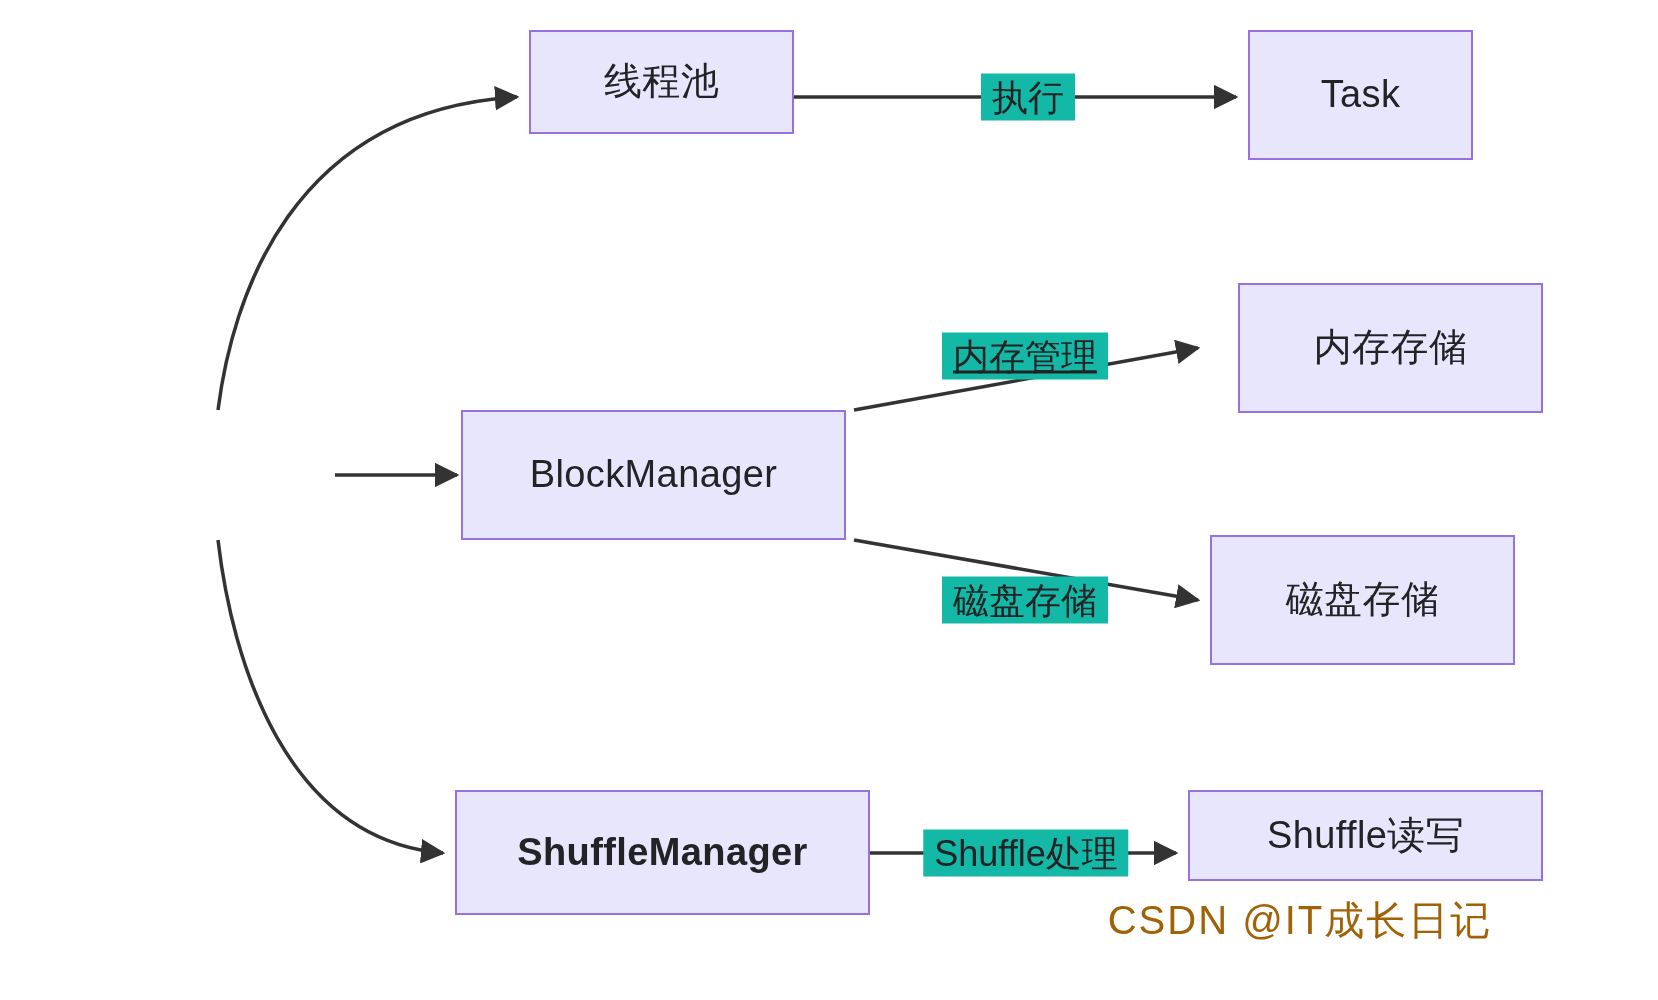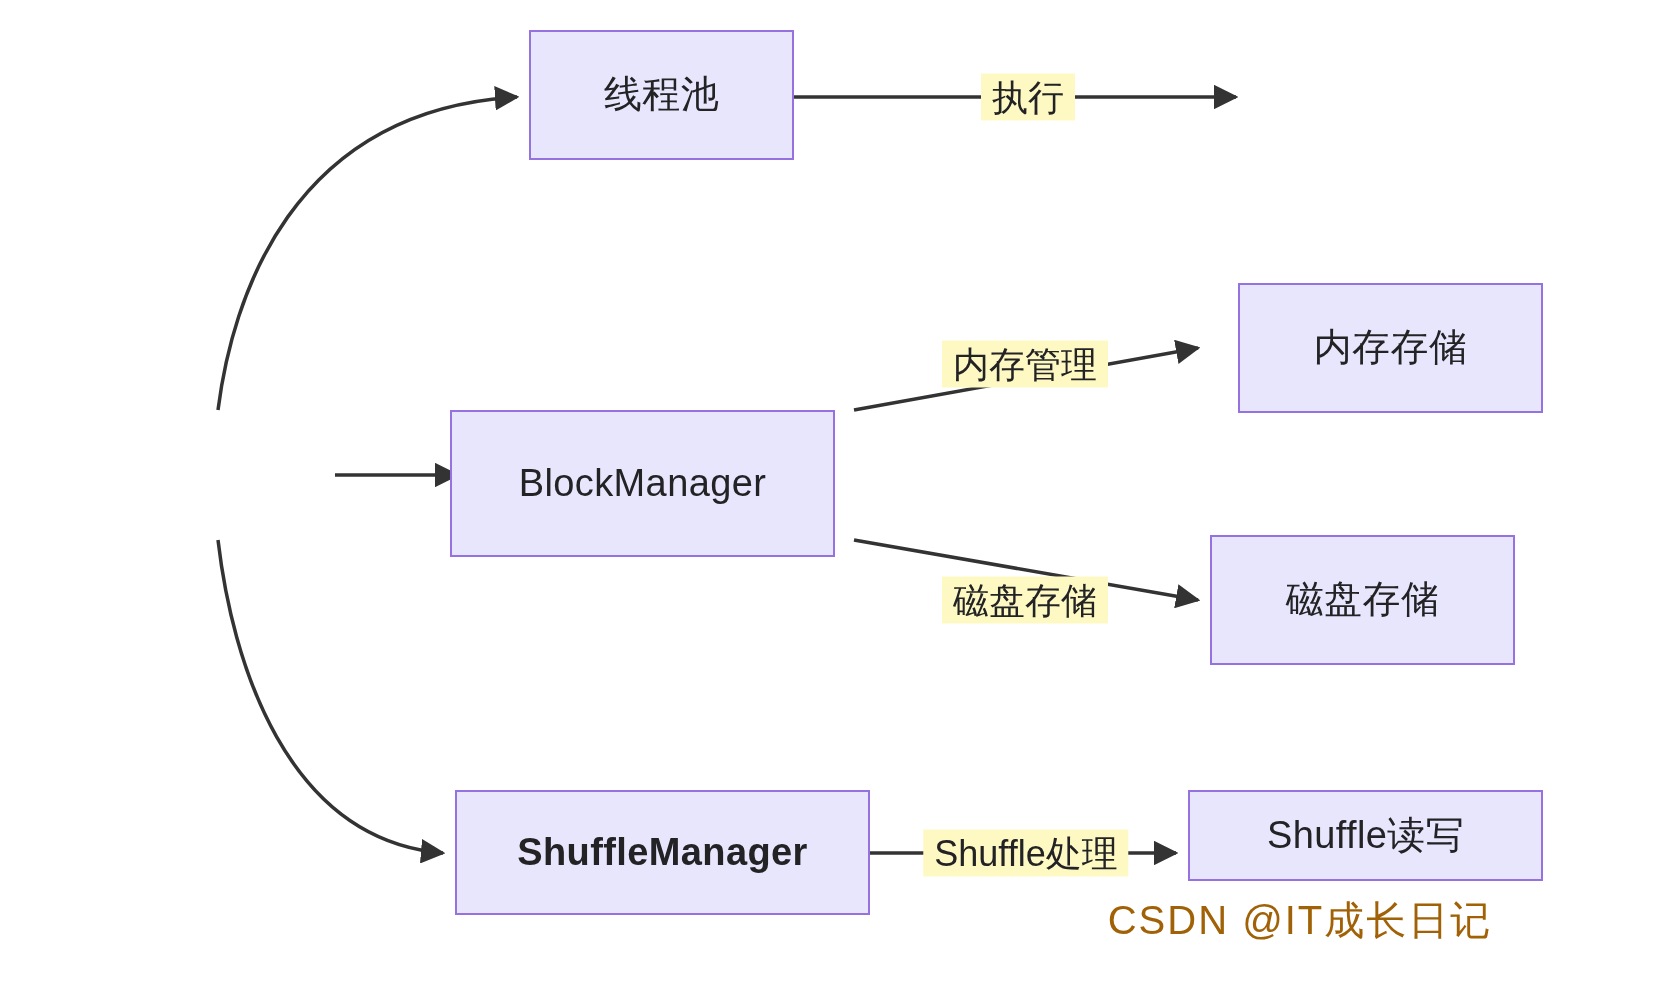--- a/index.html
+++ b/index.html
@@ -34,21 +34,21 @@
     align-items: center;
     justify-content: center;
     color: #232326;
     font-size: 38px;
     line-height: 1.1;
     letter-spacing: 0.4px;
     white-space: nowrap;
   }
   .edge-label {
     position: absolute;
-    background: #fef9c3;
+    background: #14b8a6;
     color: #232326;
     font-size: 36px;
     line-height: 1.25;
     padding: 1px 11px;
     white-space: nowrap;
     transform: translate(-50%, -50%);
   }
   .watermark {
     position: absolute;
     color: #a16207;
@@ -79,26 +79,29 @@
     <path d="M 794 97 L 1236 97" fill="none" stroke="#333333" stroke-width="3.5" marker-end="url(#arrow)"></path>
 
     <path d="M 854 410 L 1198 348" fill="none" stroke="#333333" stroke-width="3.5" marker-end="url(#arrow)"></path>
 
     <path d="M 854 540 L 1198 600" fill="none" stroke="#333333" stroke-width="3.5" marker-end="url(#arrow)"></path>
 
     <path d="M 870 853 L 1176 853" fill="none" stroke="#333333" stroke-width="3.5" marker-end="url(#arrow)"></path>
   </svg>
 
 
-  <div class="node" style="left:529px; top:30px; width:265px; height:130px;">
+  <div class="node" style="left:529px; top:30px; width:265px; height:104px;">
     <span>线程池</span>
   </div>
 
+  <div class="node" style="left:1248px; top:30px; width:225px; height:130px;">
+    <span>Task</span>
+  </div>
 
-  <div class="node" style="left:450px; top:410px; width:385px; height:147px;">
+  <div class="node" style="left:461px; top:410px; width:385px; height:130px;">
     <span>BlockManager</span>
   </div>
 
   <div class="node" style="left:1210px; top:283px; width:305px; height:130px;margin-left:28px;">
     <span>内存存储</span>
   </div>
 
   <div class="node" style="left:1210px; top:535px; width:305px; height:130px;">
     <span>磁盘存储</span>
   </div>
@@ -106,21 +109,21 @@
   <div class="node" style="left:455px; top:790px; width:415px; height:125px;font-weight:bold;">
     <span>ShuffleManager</span>
   </div>
 
   <div class="node" style="left:1188px; top:790px; width:355px; height:91px;">
     <span>Shuffle读写</span>
   </div>
 
   <div class="edge-label" style="left:1028px; top:97px;">执行</div>
 
-  <div class="edge-label" style="left:1025px; top:364px;">内存管理</div>
+  <div class="edge-label" style="left:1025px; top:356px;text-decoration:underline;">内存管理</div>
 
   <div class="edge-label" style="left:1025px; top:600px;">磁盘存储</div>
 
   <div class="edge-label" style="left:1026px; top:853px;">Shuffle处理</div>
 
   <div class="watermark" style="left:1300px; top:893px; transform:translateX(-50%);">CSDN @IT成长日记</div>
 
 </div>
 
 </body></html>

